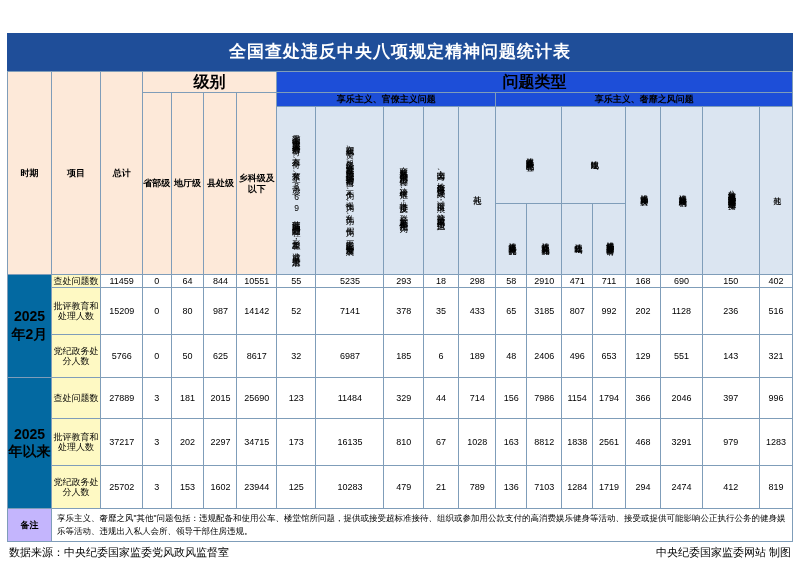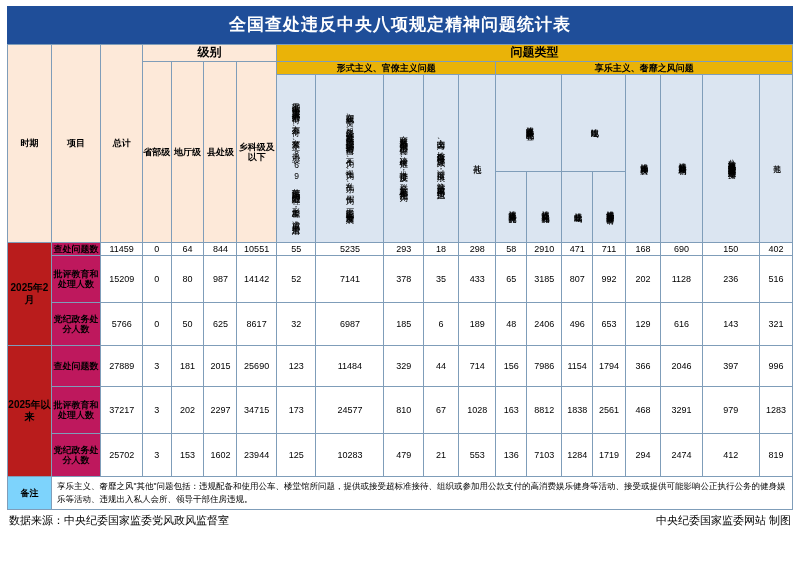--- a/index.html
+++ b/index.html
@@ -13,36 +13,37 @@
   .wrap{width:800px;height:561px;box-sizing:border-box;padding:6px 7px 0 7px;}
   .title-bar{
     background:#1f4e99;
     color:#fff;
     text-align:center;
     font-size:17px;
     font-weight:bold;
     letter-spacing:1px;
     padding:6px 0 7px 0;
     border:1px solid #1f4e99;
+    margin-top:27px;
   }
   table{
     border-collapse:collapse;
     width:786px;
     table-layout:fixed;
   }
   td,th{
     border:1px solid #7f9db9;
     text-align:center;
     vertical-align:middle;
     font-size:9px;
     font-weight:normal;
     padding:1px 0;
     line-height:1.15;
   }
-  .hdr-blue{background:#eab308;font-weight:bold;}
+  .hdr-blue{background:#1d4ed8;font-weight:bold;}
   .hdr-orange{background:#fde9d9;font-weight:bold;}
   .hdr-blue2{background:#dbe5f1;}
   .vtext{
     writing-mode:vertical-rl;
     text-orientation:upright;
     letter-spacing:1px;
     line-height:1.05;
     margin:0 auto;
     white-space:normal;
     height:150px;
@@ -51,33 +52,33 @@
   .vtext-s{
     writing-mode:vertical-rl;
     text-orientation:upright;
     letter-spacing:0.5px;
     line-height:1.05;
     margin:0 auto;
     height:140px;
     font-size:8px;
   }
   .vcell{padding:2px 0;}
-  .rowlabel{background:#be185d;font-weight:bold;font-size:9px;}
-  .periodlabel{background:#b91c1c;font-weight:bold;font-size:10px;line-height:1.25;}
+  .rowlabel{background:#fef9c3;font-weight:normal;font-size:9px;}
+  .periodlabel{background:#0369a1;font-weight:bold;font-size:14px;line-height:1.25;}
   .datacell{background:#ffffff;font-size:9px;}
-  .note-head{background:#7dd3fc;font-weight:bold;}
+  .note-head{background:#c4b5fd;font-weight:bold;}
   .note-body{text-align:left;padding:3px 5px;line-height:1.5;font-size:8.5px;}
   .footer{
     display:flex;justify-content:space-between;
     width:786px;
     font-size:11px;
     padding:3px 2px 0 2px;
     box-sizing:border-box;
   }
-  .big-head{font-size:12px;font-weight:bold;}
+  .big-head{font-size:16px;font-weight:bold;}
 </style>
 </head>
 <body>
 
 <div class="wrap">
 
   <div class="title-bar">全国查处违反中央八项规定精神问题统计表</div>
 
   <table>
     <colgroup>
@@ -110,21 +111,21 @@
       <td class="hdr-orange" rowspan="4">总计</td>
       <td class="hdr-orange big-head" colspan="4">级别</td>
       <td class="hdr-blue big-head" colspan="13">问题类型</td>
     </tr>
 
     <tr>
       <td class="hdr-orange" rowspan="3">省部级</td>
       <td class="hdr-orange" rowspan="3">地厅级</td>
       <td class="hdr-orange" rowspan="3">县处级</td>
       <td class="hdr-orange" rowspan="3">乡科级及以下</td>
-      <td class="hdr-blue" colspan="5">形式主义、官僚主义问题</td>
+      <td class="hdr-blue" colspan="5">享乐主义、官僚主义问题</td>
       <td class="hdr-blue" colspan="8">享乐主义、奢靡之风问题</td>
     </tr>
 
     <tr>
       <td class="hdr-blue2 vcell" rowspan="2">
             <div class="vtext">贯彻党中央重大决策部署合不符、有令不行、有禁不止、热衷869搞劳而无功的政绩工程、形象工程，造成严重后果</div>
           </td>
       <td class="hdr-blue2 vcell" rowspan="2">
             <div class="vtext">在履职尽责、服务经济社会发展和生态环境保护方面不担当、不作为、慢作为、乱作为、假作为，严重影响高质量发展</div>
           </td>
@@ -227,21 +228,21 @@
       <td class="datacell">32</td>
       <td class="datacell">6987</td>
       <td class="datacell">185</td>
       <td class="datacell">6</td>
       <td class="datacell">189</td>
       <td class="datacell">48</td>
       <td class="datacell">2406</td>
       <td class="datacell">496</td>
       <td class="datacell">653</td>
       <td class="datacell">129</td>
-      <td class="datacell">616</td>
+      <td class="datacell">551</td>
       <td class="datacell">143</td>
       <td class="datacell">321</td>
     </tr>
 
     <tr>
       <td class="periodlabel" rowspan="3">2025年以来</td>
       <td class="rowlabel" style="height:38px">查处问题数</td>
       <td class="datacell">27889</td>
       <td class="datacell">3</td>
       <td class="datacell">181</td>
@@ -262,21 +263,21 @@
       <td class="datacell">996</td>
     </tr>
     <tr>
       <td class="rowlabel" style="height:44px">批评教育和处理人数</td>
       <td class="datacell">37217</td>
       <td class="datacell">3</td>
       <td class="datacell">202</td>
       <td class="datacell">2297</td>
       <td class="datacell">34715</td>
       <td class="datacell">173</td>
-      <td class="datacell">24577</td>
+      <td class="datacell">16135</td>
       <td class="datacell">810</td>
       <td class="datacell">67</td>
       <td class="datacell">1028</td>
       <td class="datacell">163</td>
       <td class="datacell">8812</td>
       <td class="datacell">1838</td>
       <td class="datacell">2561</td>
       <td class="datacell">468</td>
       <td class="datacell">3291</td>
       <td class="datacell">979</td>
@@ -286,21 +287,21 @@
       <td class="rowlabel" style="height:40px">党纪政务处分人数</td>
       <td class="datacell">25702</td>
       <td class="datacell">3</td>
       <td class="datacell">153</td>
       <td class="datacell">1602</td>
       <td class="datacell">23944</td>
       <td class="datacell">125</td>
       <td class="datacell">10283</td>
       <td class="datacell">479</td>
       <td class="datacell">21</td>
-      <td class="datacell">553</td>
+      <td class="datacell">789</td>
       <td class="datacell">136</td>
       <td class="datacell">7103</td>
       <td class="datacell">1284</td>
       <td class="datacell">1719</td>
       <td class="datacell">294</td>
       <td class="datacell">2474</td>
       <td class="datacell">412</td>
       <td class="datacell">819</td>
     </tr>
 

